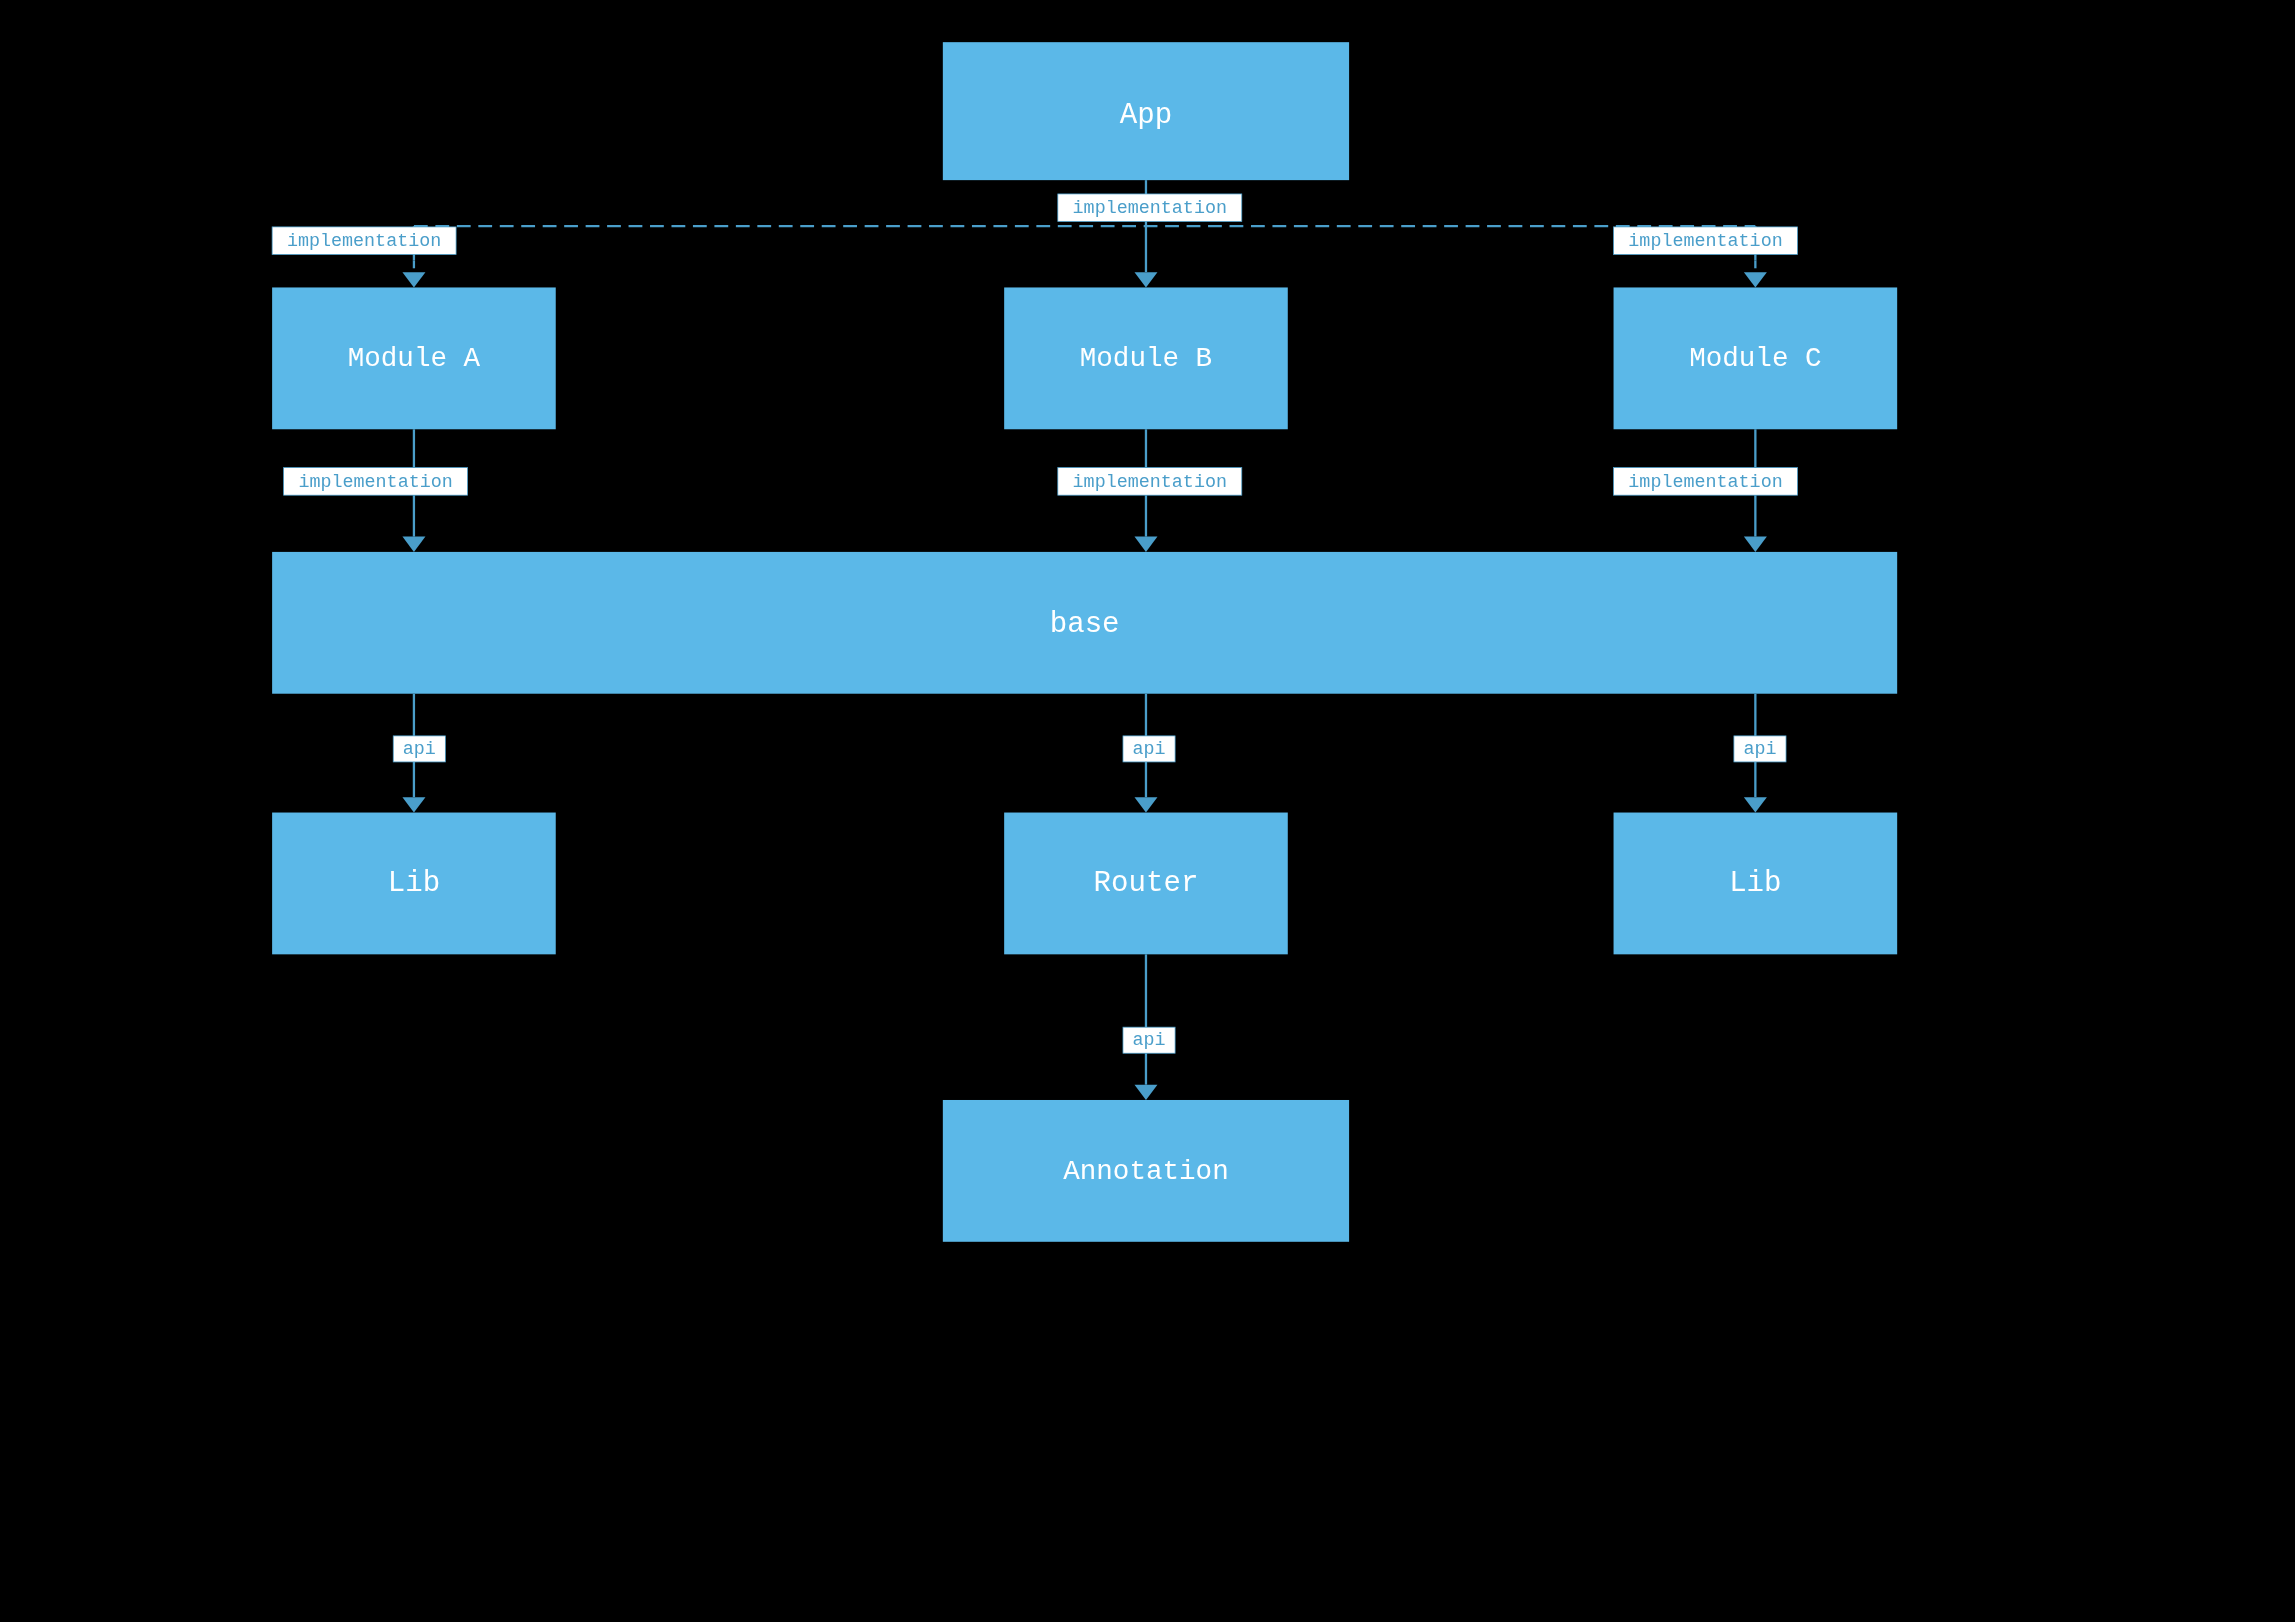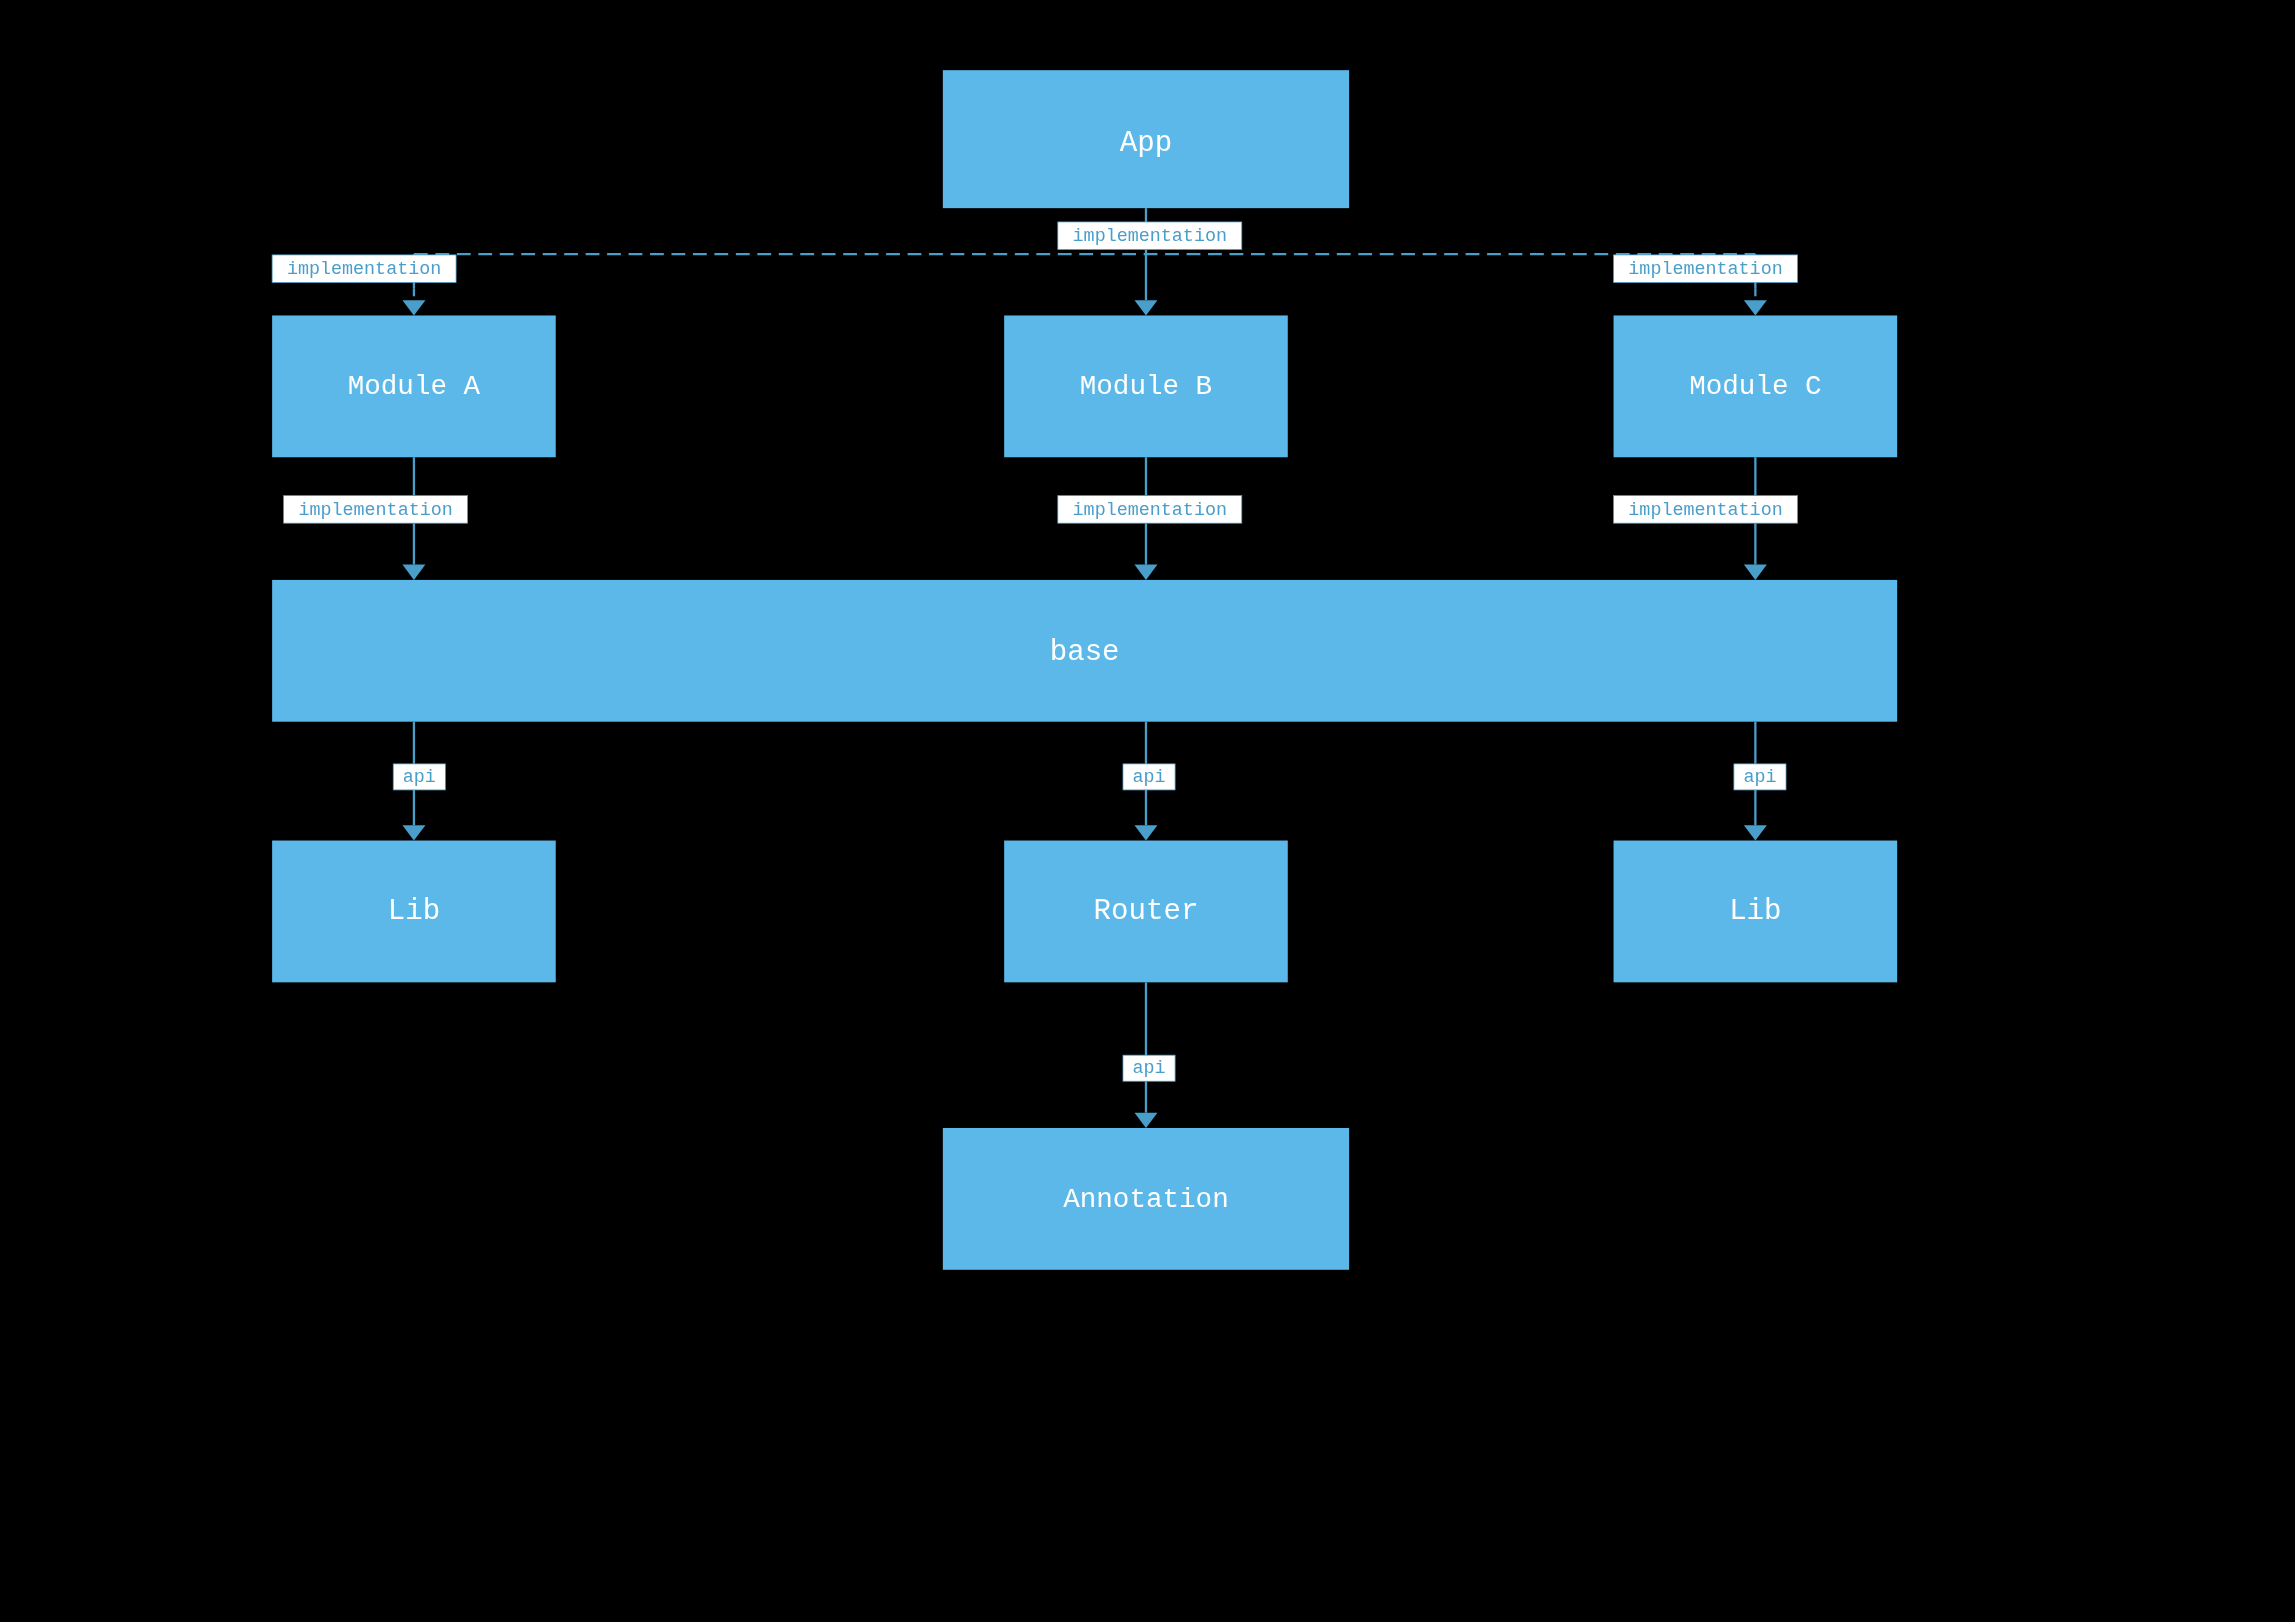--- a/index.html
+++ b/index.html
@@ -7,21 +7,20 @@
       background: #000;
       width: 2295px;
       height: 1622px;
       overflow: hidden;
       font-family: 'Courier New', monospace;
     }
     .diagram-container {
       width: 2295px;
       height: 1592px;
       position: relative;
-      margin-top: 28px;
     }
     svg.diagram-svg {
       position: absolute;
       top: 0; left: 0;
       width: 2295px;
       height: 1622px;
     }
   </style>
 </head>
 <body>

